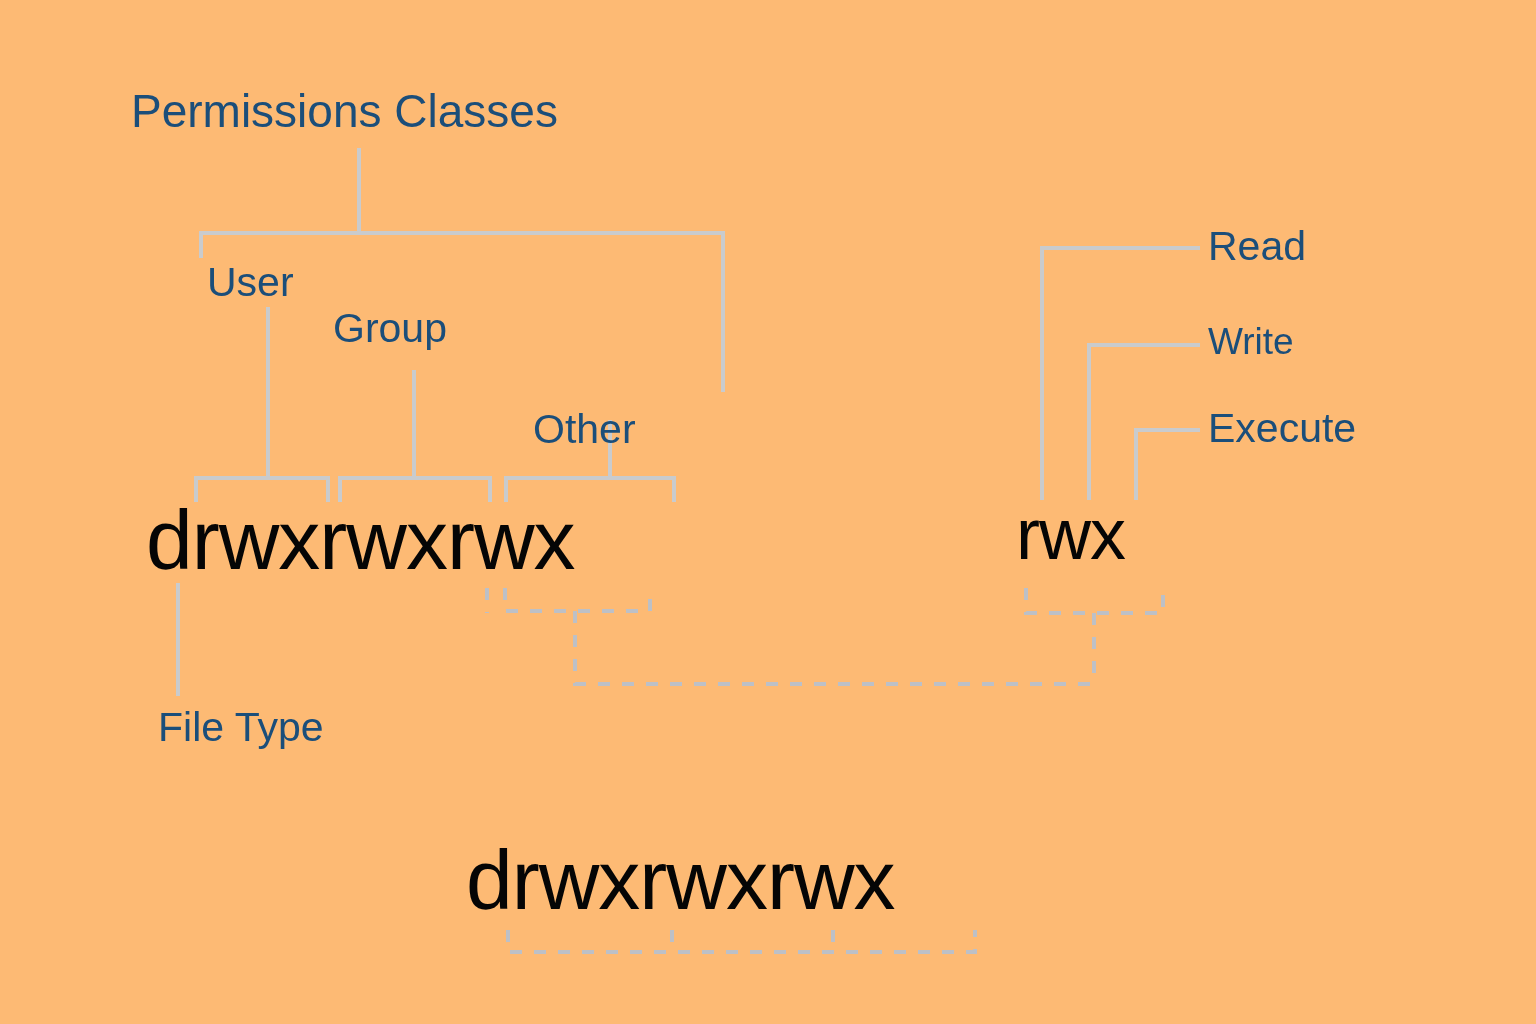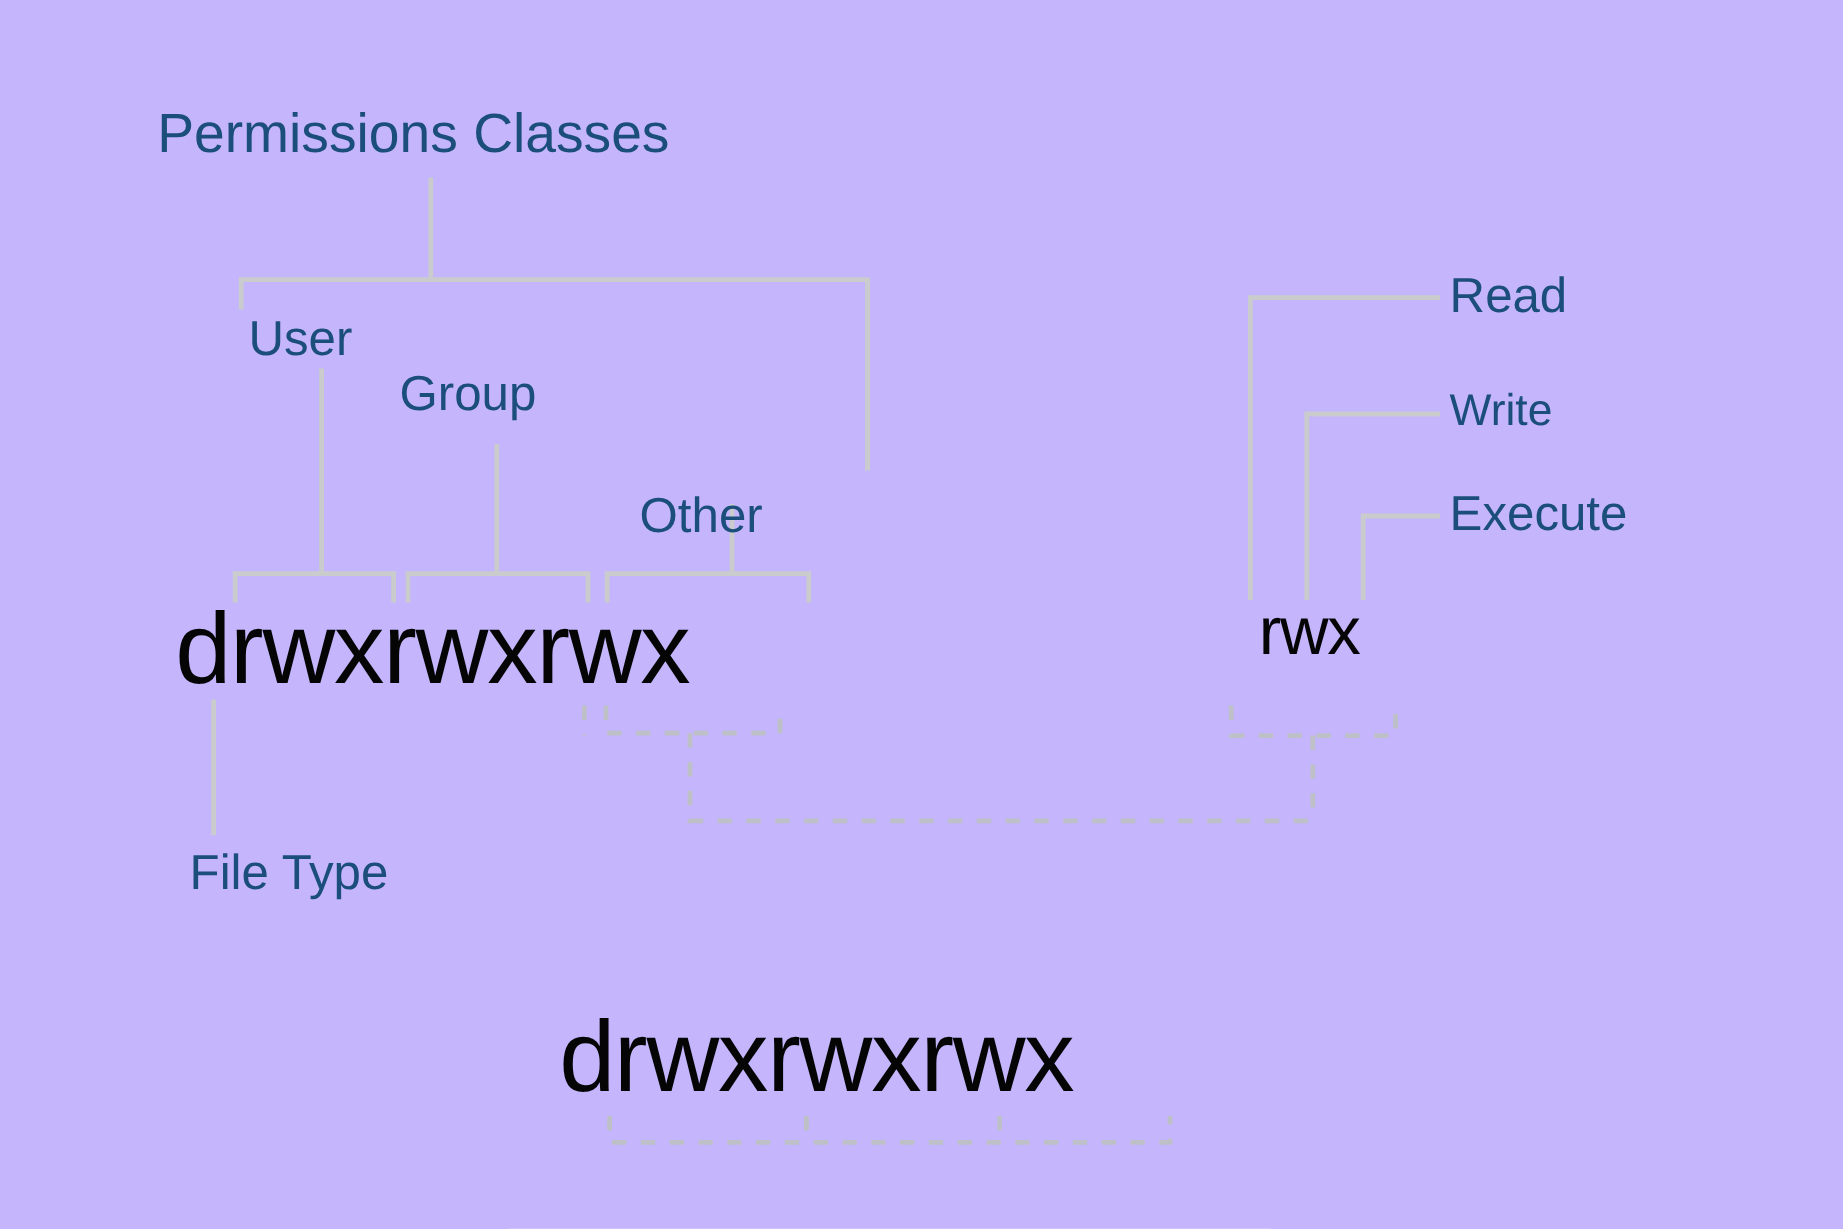--- a/index.html
+++ b/index.html
@@ -10,21 +10,21 @@
   body {
     width: 1536px;
     height: 1024px;
     overflow: hidden;
     font-family: "Liberation Sans", sans-serif;
   }
   #stage {
     position: relative;
     width: 1536px;
     height: 1024px;
-    background: #c4b5fd;
+    background: #fdba74;
   }
   #diagram {
     position: absolute;
     inset: 0;
     width: 1536px;
     height: 1024px;
   }
   .lbl {
     position: absolute;
     color: #1b4e7a;
@@ -44,21 +44,21 @@
   }
   #lbl-title      { left: 131px; top: 88px;  font-size: 46px; }
   #lbl-user       { left: 207px; top: 262px; font-size: 41px; }
   #lbl-group      { left: 333px; top: 308px; font-size: 41px; }
   #lbl-other      { left: 533px; top: 373px; font-size: 41px; margin-top: 36px; }
   #lbl-filetype   { left: 158px; top: 707px; font-size: 41px; }
   #lbl-read       { left: 1208px; top: 226px; font-size: 41px; }
   #lbl-write      { left: 1208px; top: 323px; font-size: 37px; }
   #lbl-execute    { left: 1208px; top: 408px; font-size: 41px; }
   #perm-main      { left: 146px;  top: 498px; font-size: 84px; }
-  #perm-right     { left: 1016px; top: 498px; font-size: 56px; margin-left: 33px; }
+  #perm-right     { left: 1016px; top: 498px; font-size: 72px; }
   #perm-bottom    { left: 466px;  top: 838px; font-size: 84px; }
 </style>
 </head>
 <body>
 
 <div id="stage">
 
   <svg id="diagram" viewBox="0 0 1536 1024" xmlns="http://www.w3.org/2000/svg">
 
     <g stroke="#c9cbcd" stroke-width="4" fill="none" stroke-linecap="butt">

